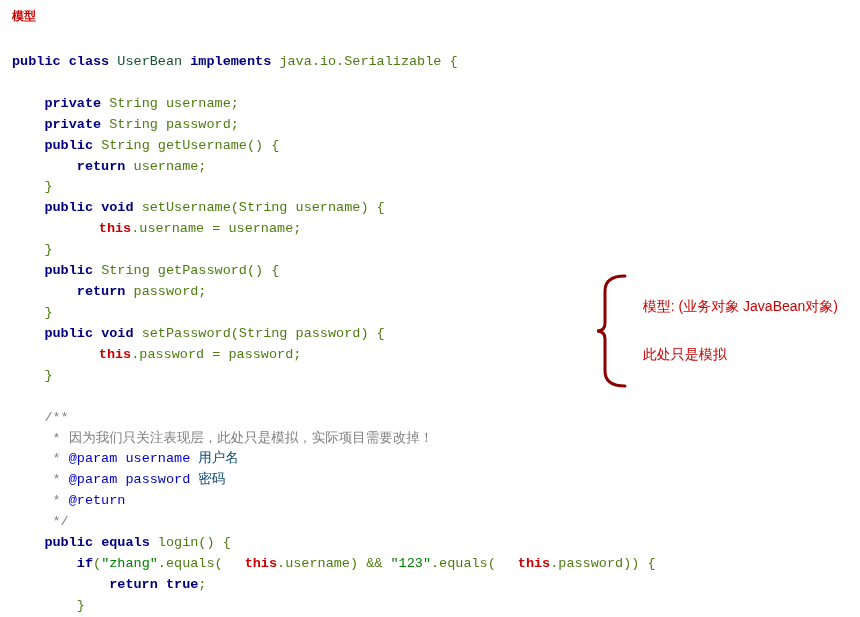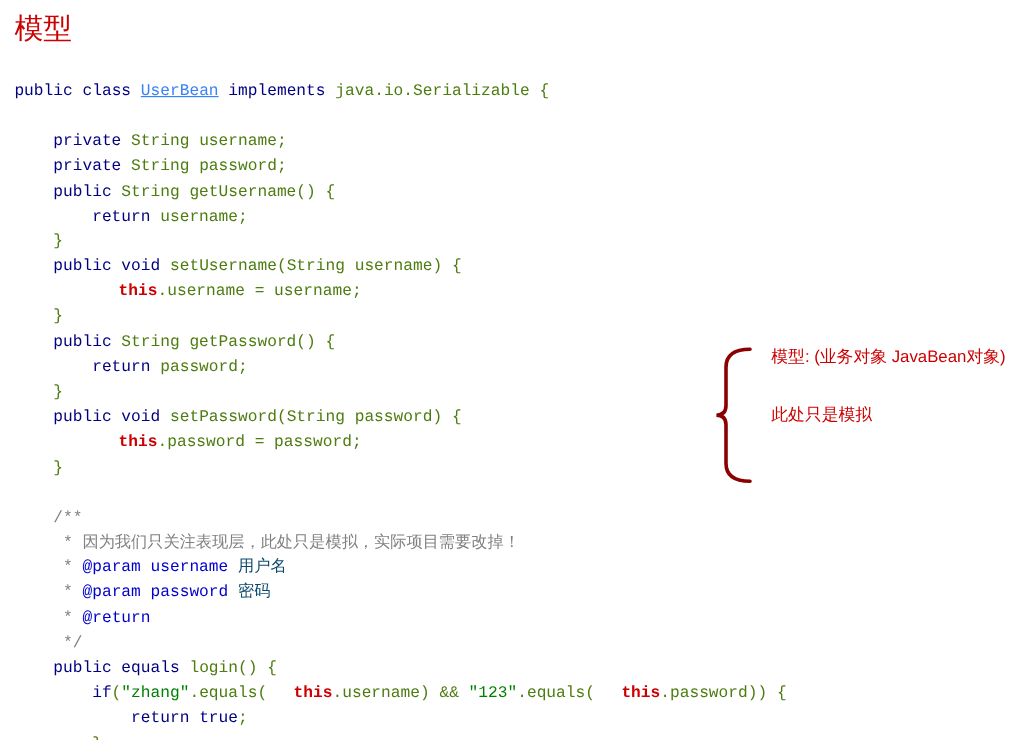--- a/index.html
+++ b/index.html
@@ -4,51 +4,51 @@
   <style>
     * { margin: 0; padding: 0; box-sizing: border-box; }
     body {
       background: #fff;
       font-family: 'Courier New', Courier, monospace;
       font-size: 14px;
       color: #000;
       padding: 8px 12px;
     }
     .page-title {
-      font-size: 24px;
-      font-weight: normal;
+      font-size: 12px;
+      font-weight: bold;
       color: #cc0000;
       margin-bottom: 6px;
       font-family: sans-serif;
     }
     .code-area {
       position: relative;
     }
     .code-block {
       white-space: pre;
       line-height: 1.55;
       font-size: 13.5px;
     }
     
-    .kw { color: #000080; font-weight: normal; } 
+    .kw { color: #000080; font-weight: bold; } 
     .kw-red { color: #cc0000; font-weight: bold; margin-left: 22px; }
-    .classname { color: #3b82f6; text-decoration: underline; }
+    .classname { color: #14532d; }
     .string { color: #008000; }
     .comment { color: #808080; }
     .comment-param { color: #0000cc; }
     .comment-param-text { color: #0c4a6e; }
     .normal { color: #4d7c0f; }
 
     
     .annotation-container {
       position: absolute;
       top: 240px;
       right: 10px;
       display: flex;
-      align-items: flex-start;
+      align-items: center;
       gap: 8px;
     }
     .brace-svg {
       width: 40px;
       height: 120px;
     }
     .annotation-text {
       font-family: sans-serif;
       font-size: 14px;
       color: #cc0000;

